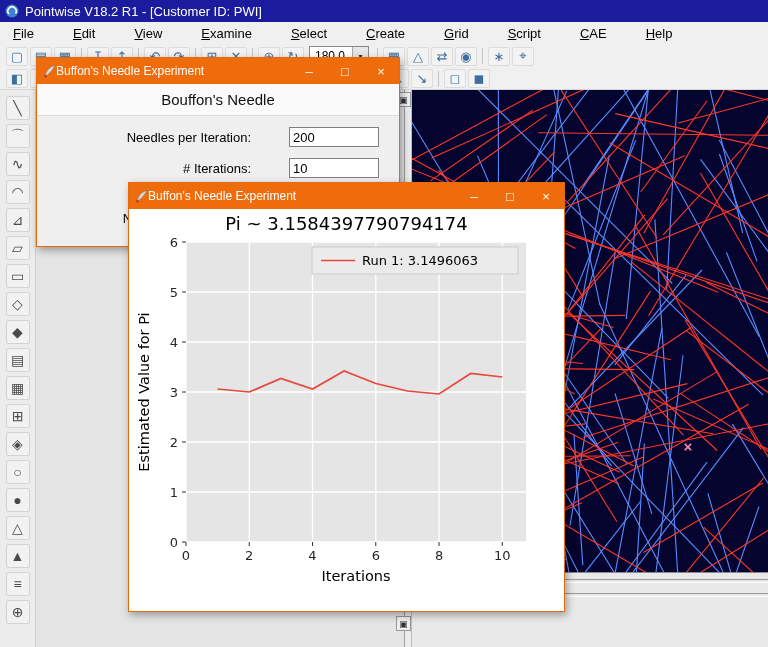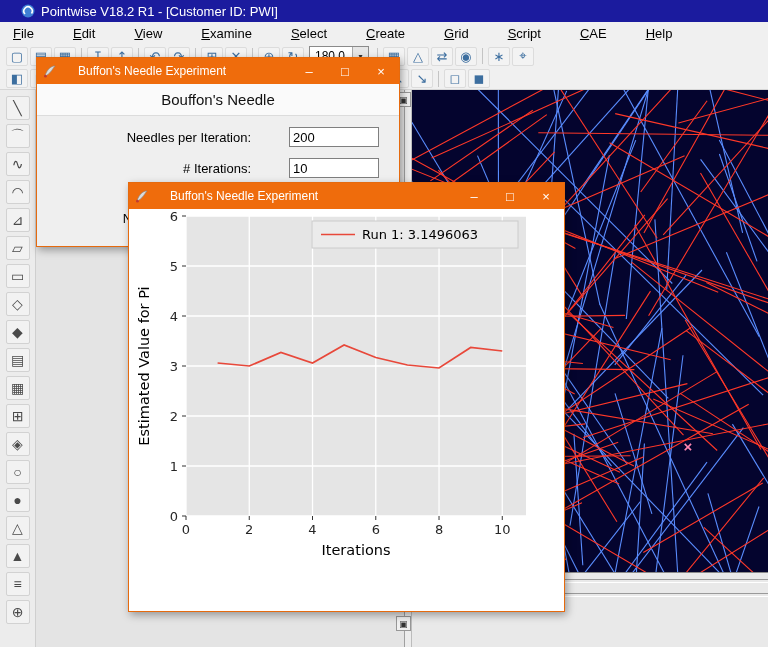--- a/index.html
+++ b/index.html
@@ -1,21 +1,21 @@
 <!DOCTYPE html>
 <html><head>
 <meta charset="utf-8">
 <style>
   html,body{margin:0;padding:0;}
   body{width:768px;height:647px;position:relative;overflow:hidden;
        font-family:"Liberation Sans",sans-serif;background:#ececec;}
 
   
   .titlebar{position:absolute;left:0;top:0;width:768px;height:22px;background:#1b1b9e;
-            color:#fff;display:flex;align-items:center;gap:6px;padding-left:21px;
+            color:#fff;display:flex;align-items:center;gap:6px;padding-left:5px;
             font-size:13px;box-sizing:border-box;}
   .menubar{position:absolute;left:0;top:22px;width:768px;height:22px;background:#f0f0f0;
            display:flex;align-items:center;padding-left:4px;font-size:13px;box-sizing:border-box;gap:21px;}
   .menu-item{display:inline-block;padding:2px 9px;color:#000;}
   .menu-item::first-letter{text-decoration:underline;}
   .toolbar{position:absolute;left:0;width:768px;background:#f0f0f0;display:flex;
            align-items:center;padding-left:5px;box-sizing:border-box;}
   #toolbar1{top:44px;height:24px;}
   #toolbar2{top:68px;height:22px;border-bottom:1px solid #d6d6d6;}
   .tbtn{width:22px;height:19px;display:inline-flex;align-items:center;justify-content:center;
@@ -50,21 +50,21 @@
   #bottomstrip{position:absolute;left:412px;top:572px;width:356px;height:75px;background:#e9e9e9;
                border-top:1px solid #8a8a8a;box-sizing:border-box;}
   .groove{position:absolute;left:0;width:100%;height:2px;border-top:1px solid #9a9a9a;
           border-bottom:1px solid #ffffff;box-sizing:content-box;}
   #groove1{top:6px;} #groove2{top:20px;}
 
   
   .dialog{position:absolute;border:1px solid #e56a0e;box-shadow:2px 3px 8px rgba(0,0,0,.35);
           box-sizing:border-box;}
   .dtitle{height:26px;background:#ef6c0c;display:flex;align-items:center;color:#fff;
-          font-size:12px;padding-left:6px;gap:22px;}
+          font-size:12px;padding-left:6px;gap:0;}
   .dctrl{margin-left:auto;display:flex;height:100%;}
   .dbtn{width:36px;height:100%;display:flex;align-items:center;justify-content:center;
         font-size:13px;color:#fff;}
 
   #dialog1{left:36px;top:57px;width:364px;height:190px;background:#efefef;}
   .d1-heading{height:31px;background:#fafafa;border-bottom:1px solid #dcdcdc;display:flex;
               align-items:center;justify-content:center;font-size:15px;color:#101010;text-align:right;}
   .d1-row{display:flex;align-items:center;margin-top:11px;padding-left:28px;}
   .d1-label{width:192px;text-align:right;font-size:13px;padding-right:6px;color:#000;box-sizing:border-box;}
   .d1-input{width:82px;height:18px;border:1px solid #7f7f7f;font-size:13px;padding:0 3px;
@@ -351,20 +351,21 @@
         <circle cx="2.6" cy="12" r="1.5" fill="#c23b2e"></circle>
         </svg>
     </span>
     <span>Buffon's Needle Experiment</span>
     <span class="dctrl">
       <span class="dbtn">–</span>
       <span class="dbtn">□</span>
       <span class="dbtn">×</span>
     </span>
   </div>
+  <div class="pi-text" id="pi-line1">Pi ~ 3.1584397790794174</div>
   <svg id="chart" width="437" height="351">
       <rect x="57" y="5" width="340" height="300" fill="#e5e5e5"></rect>
       <line x1="57" x2="397" y1="305" y2="305" stroke="#fff" stroke-width="1.3"></line>
       <line x1="57" x2="397" y1="255" y2="255" stroke="#fff" stroke-width="1.3"></line>
       <line x1="57" x2="397" y1="205" y2="205" stroke="#fff" stroke-width="1.3"></line>
       <line x1="57" x2="397" y1="155" y2="155" stroke="#fff" stroke-width="1.3"></line>
       <line x1="57" x2="397" y1="105" y2="105" stroke="#fff" stroke-width="1.3"></line>
       <line x1="57" x2="397" y1="55" y2="55" stroke="#fff" stroke-width="1.3"></line>
       <line x1="57" x2="397" y1="5" y2="5" stroke="#fff" stroke-width="1.3"></line>
       <line x1="57" x2="57" y1="5" y2="305" stroke="#fff" stroke-width="1.3"></line>

